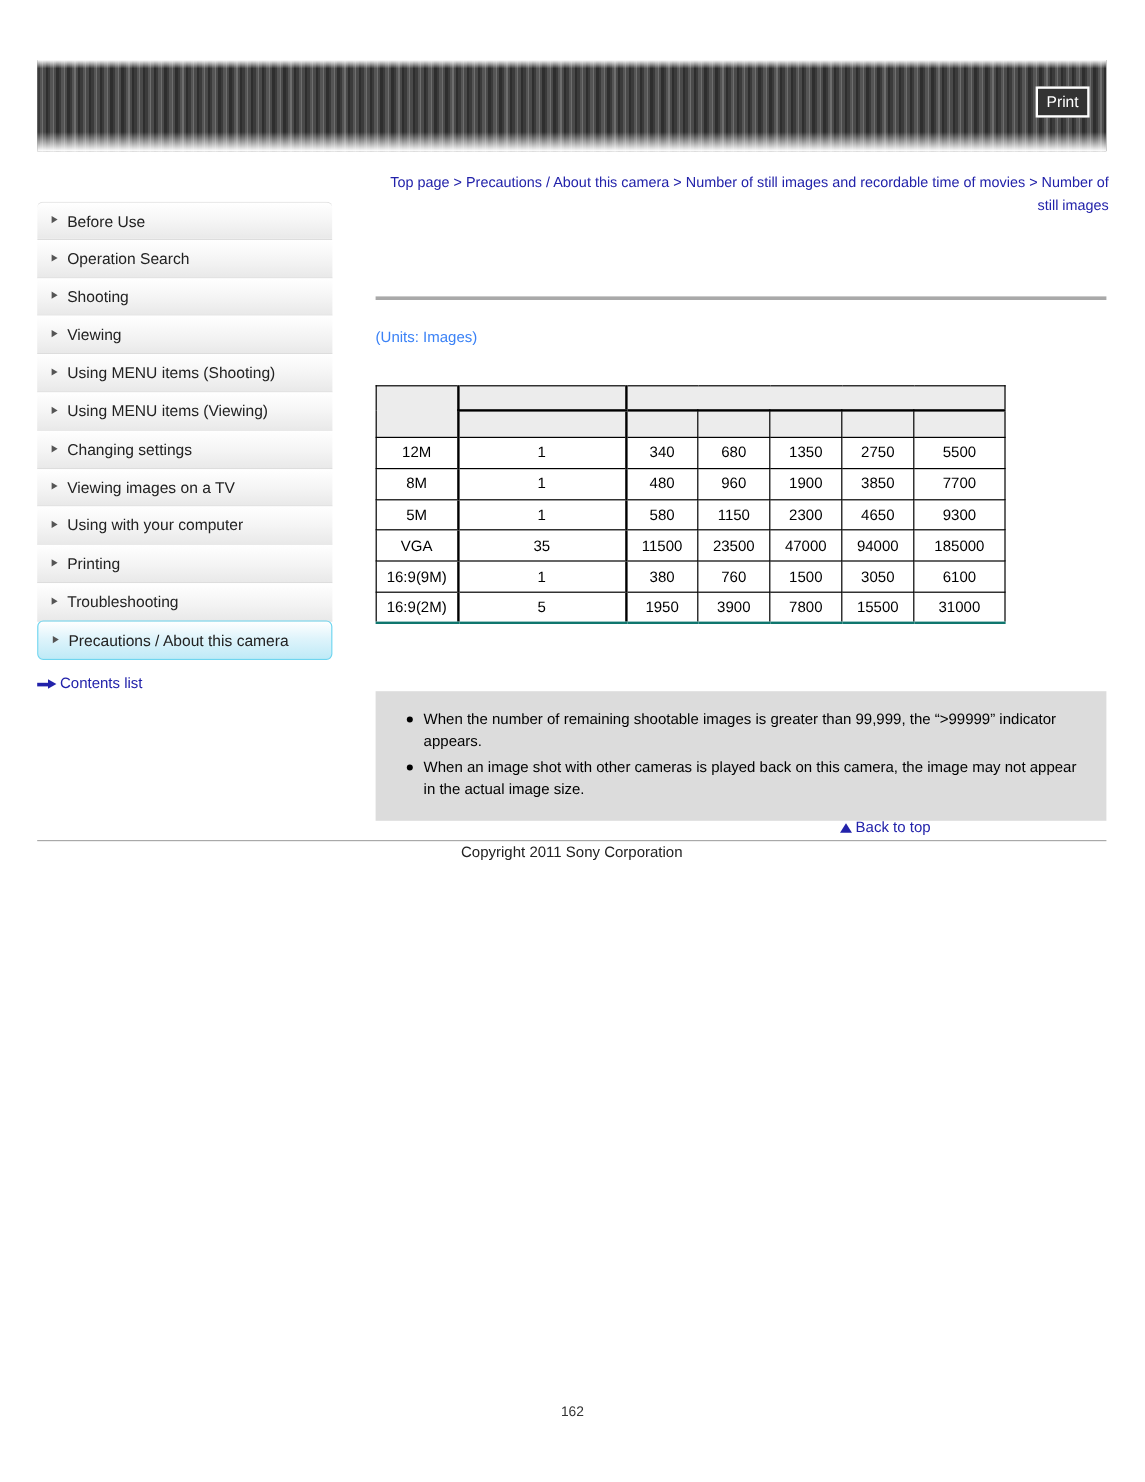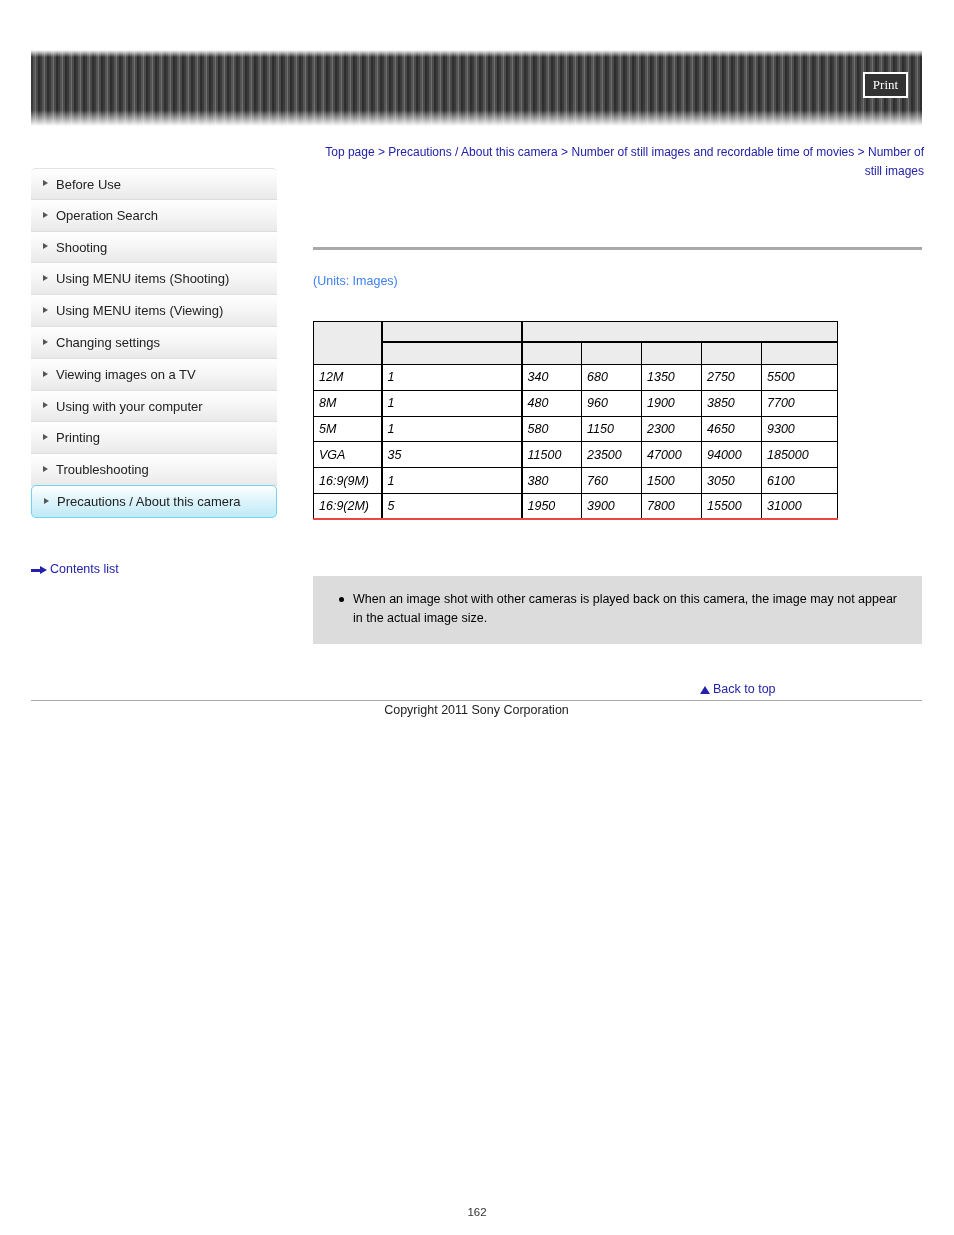--- a/index.html
+++ b/index.html
@@ -44,21 +44,21 @@
     top: 22px;
     width: 45px;
     height: 26px;
     background: #333333;
     border: 2px solid #ffffff;
     color: #ffffff;
     font-size: 13px;
     line-height: 22px;
     text-align: center;
     cursor: pointer;
-    font-family: Liberation Serif, serif;
+    font-family: Liberation Sans, sans-serif;
   }
 
   
   #breadcrumb {
     position: absolute;
     left: 324px;
     top: 143px;
     width: 600px;
     text-align: right;
     font-size: 12px;
@@ -171,36 +171,35 @@
     border-collapse: collapse;
     font-size: 12.5px;
     color: #000000;
     background: #ffffff;
   }
   #spec-table td, #spec-table th {
     border: 1px solid #000000;
     padding: 2px 5px;
     height: 25.8px;
     font-weight: normal;
-    text-align: left;
+    text-align: center;
     vertical-align: middle;
-    font-style: italic;
   }
   #spec-table thead td, #spec-table thead th {
     background: #ececec;
   }
   #spec-table .hdr-row1 td { height: 20px; }
   #spec-table .hdr-row2 td { height: 23px; }
   #spec-table .thick-l { border-left: 2px solid #000000; }
   #spec-table .thick-b { border-bottom: 2px solid #000000; }
   #spec-table .col-size   { width: 68px; }
   #spec-table .col-int    { width: 140px; }
   #spec-table .col-card   { width: 60px; }
   #spec-table .col-cardw  { width: 76px; }
-  #spec-table tbody tr:last-child td { border-bottom: 2px solid #ef4444; }
+  #spec-table tbody tr:last-child td { border-bottom: 2px solid #0f766e; }
 
   
   #notes-box {
     position: absolute;
     left: 313px;
     top: 576px;
     width: 609px;
     background: #dcdcdc;
     padding: 14px 20px 14px 22px;
   }
@@ -258,21 +257,21 @@
     left: 31px;
     top: 703px;
     width: 891px;
     text-align: center;
     font-size: 12.5px;
     color: #222222;
   }
   #page-number {
     position: absolute;
     left: 0;
-    top: 1206px;
+    top: 1171px;
     width: 954px;
     text-align: center;
     font-size: 11.5px;
     color: #333333;
   }
 </style>
 </head>
 <body>
 
 <div id="header-banner">
@@ -297,20 +296,24 @@
   <div class="nav-item">
     <span class="tri"></span>
     <span>Operation Search</span>
   </div>
   <div class="nav-item">
     <span class="tri"></span>
     <span>Shooting</span>
   </div>
   <div class="nav-item">
     <span class="tri"></span>
+    <span>Viewing</span>
+  </div>
+  <div class="nav-item">
+    <span class="tri"></span>
     <span>Using MENU items (Shooting)</span>
   </div>
   <div class="nav-item">
     <span class="tri"></span>
     <span>Using MENU items (Viewing)</span>
   </div>
   <div class="nav-item">
     <span class="tri"></span>
     <span>Changing settings</span>
   </div>
@@ -413,20 +416,21 @@
       <td>3900</td>
       <td>7800</td>
       <td>15500</td>
       <td>31000</td>
     </tr>
   </tbody>
 </table>
 
 <div id="notes-box">
   <ul>
+    <li>When the number of remaining shootable images is greater than 99,999, the “&gt;99999” indicator appears.</li>
     <li>When an image shot with other cameras is played back on this camera, the image may not appear in the actual image size.</li>
   </ul>
 </div>
 
 <div id="back-to-top">
   <span class="uptri"></span><span>Back to top</span>
 </div>
 
 <div id="footer-rule"></div>
 <div id="copyright">Copyright 2011 Sony Corporation</div>

